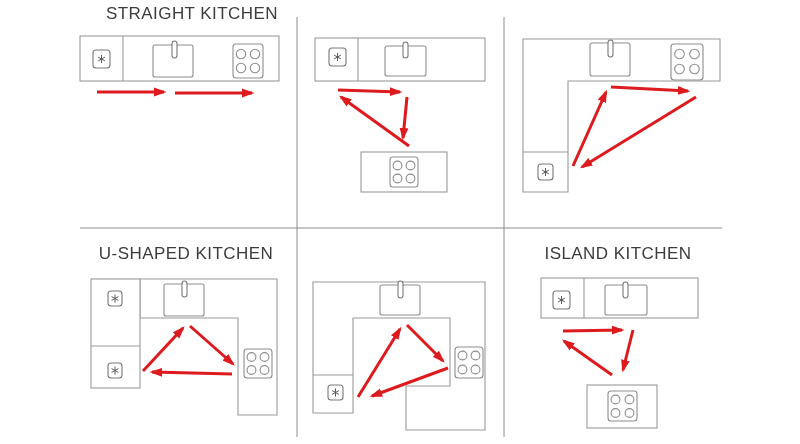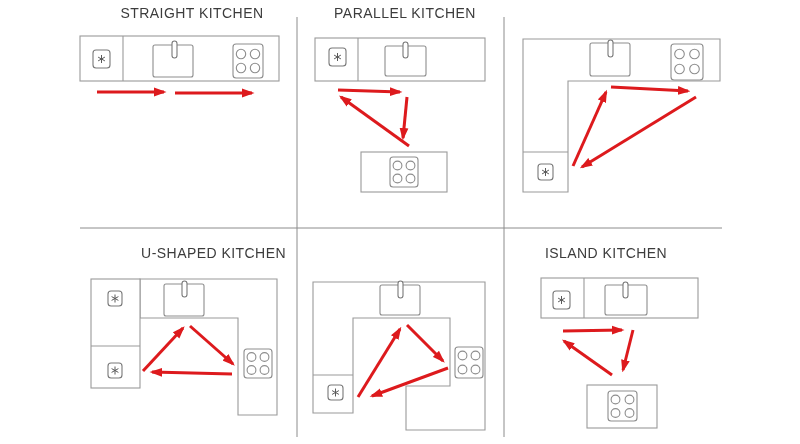--- a/index.html
+++ b/index.html
@@ -3,21 +3,21 @@
 <meta charset="utf-8">
 <style>
   html,body{margin:0;padding:0;background:#ffffff;}
   .stage{
     position:relative;width:800px;height:444px;background:#ffffff;overflow:hidden;
     font-family:"Liberation Sans", sans-serif;
   }
   .stage svg{position:absolute;left:0;top:0;}
   .panel-title{
     position:absolute;width:200px;text-align:center;
-    font-size:14px;font-weight:400;letter-spacing:.45px;color:#3c3c3c;
+    font-size:17px;font-weight:400;letter-spacing:.45px;color:#3c3c3c;
     line-height:15px;white-space:nowrap;
   }
   .grid-line{stroke:#8c8c8c;stroke-width:1;}
   .counter{fill:#ffffff;stroke:#9a9a9a;stroke-width:1.1;}
   .counter-div{stroke:#9a9a9a;stroke-width:1.1;}
   .appl{fill:#ffffff;stroke:#787878;stroke-width:1.1;}
   .appl-light{fill:#ffffff;stroke:#8d8d8d;stroke-width:1.1;}
   .ast{stroke:#5a5a5a;stroke-width:1;fill:none;}
   .arrow{stroke:#dd1a1d;stroke-width:3;fill:none;}
 </style>
@@ -203,17 +203,16 @@
       </g>
       <g>
         <line class="arrow" x1="563" y1="331" x2="622" y2="330" marker-end="url(#ah)"></line>
         <line class="arrow" x1="633" y1="330" x2="623" y2="370" marker-end="url(#ah)"></line>
         <line class="arrow" x1="612" y1="375" x2="564" y2="341" marker-end="url(#ah)"></line>
       </g>
     </g>
   </svg>
 
   <div class="panel-title" style="left:92px;top:6px;">STRAIGHT KITCHEN</div>
-  <div class="panel-title" style="left:305px;top:6px;">PARALLEL KITCHEN</div>
-  <div class="panel-title" style="left:86px;top:246px;text-align:right;">U-SHAPED KITCHEN</div>
-  <div class="panel-title" style="left:506px;top:246px;">ISLAND KITCHEN</div>
+  <div class="panel-title" style="left:86px;top:246px;">U-SHAPED KITCHEN</div>
+  <div class="panel-title" style="left:518px;top:246px;">ISLAND KITCHEN</div>
 
 </div>
 
 </body></html>

